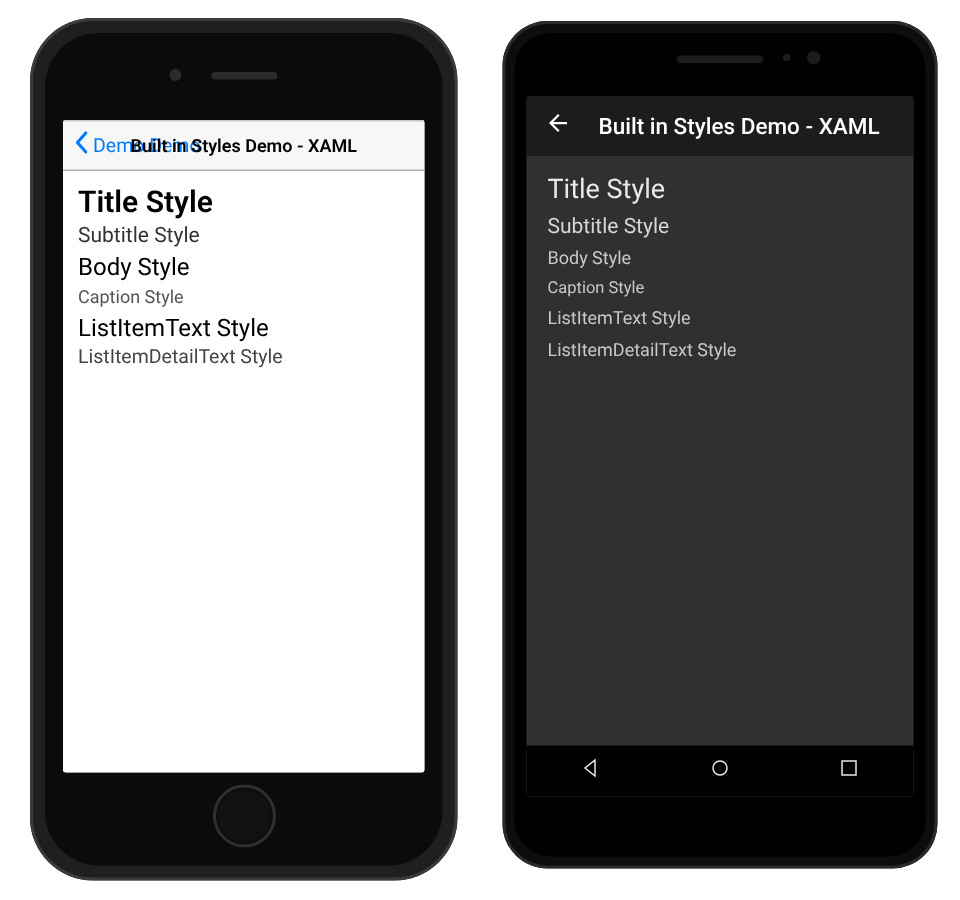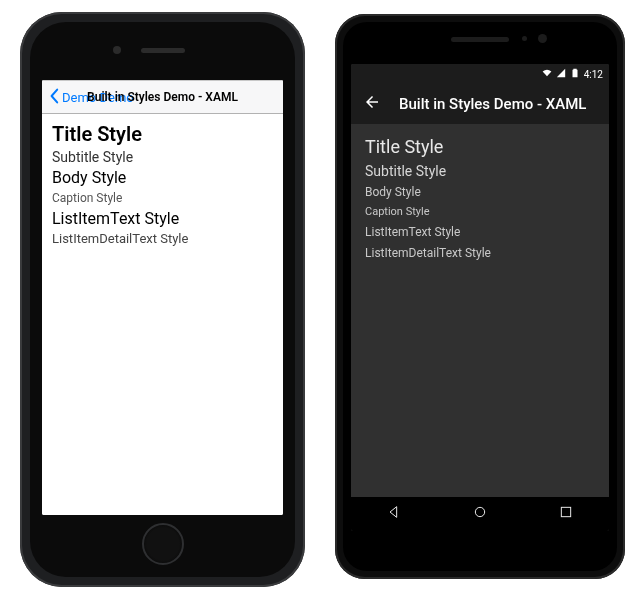--- a/index.html
+++ b/index.html
@@ -263,38 +263,20 @@
 </div>
 
 <div class="android">
   <div class="android-body">
     <div class="android-speaker"></div>
     <div class="android-sensor"></div>
     <div class="android-camera"></div>
 
     <div class="android-screen">
 
-      <div class="android-status">
-        <span>
-          <svg viewBox="0 0 16 12">
-              <path d="M8 11L1 3.5A11 11 0 0115 3.5L8 11z" fill="#fff"></path>
-            </svg>
-        </span>
-        <span>
-          <svg viewBox="0 0 12 12">
-              <path d="M1 11h10V1z" fill="#fff"></path>
-            </svg>
-        </span>
-        <span>
-          <svg viewBox="0 0 8 12">
-              <path d="M2 1h4v1h1v9H1V2h1z" fill="#fff"></path>
-            </svg>
-        </span>
-        <span>4:12</span>
-      </div>
 
       <div class="android-toolbar">
         <div class="back">
           <span>
             <svg viewBox="0 0 24 24" width="18" height="18">
                 <path d="M20 11H7.8l5.6-5.6L12 4l-8 8 8 8 1.4-1.4L7.8 13H20z" fill="#fff"></path>
               </svg>
           </span>
         </div>
         <div class="title">Built in Styles Demo - XAML</div>

